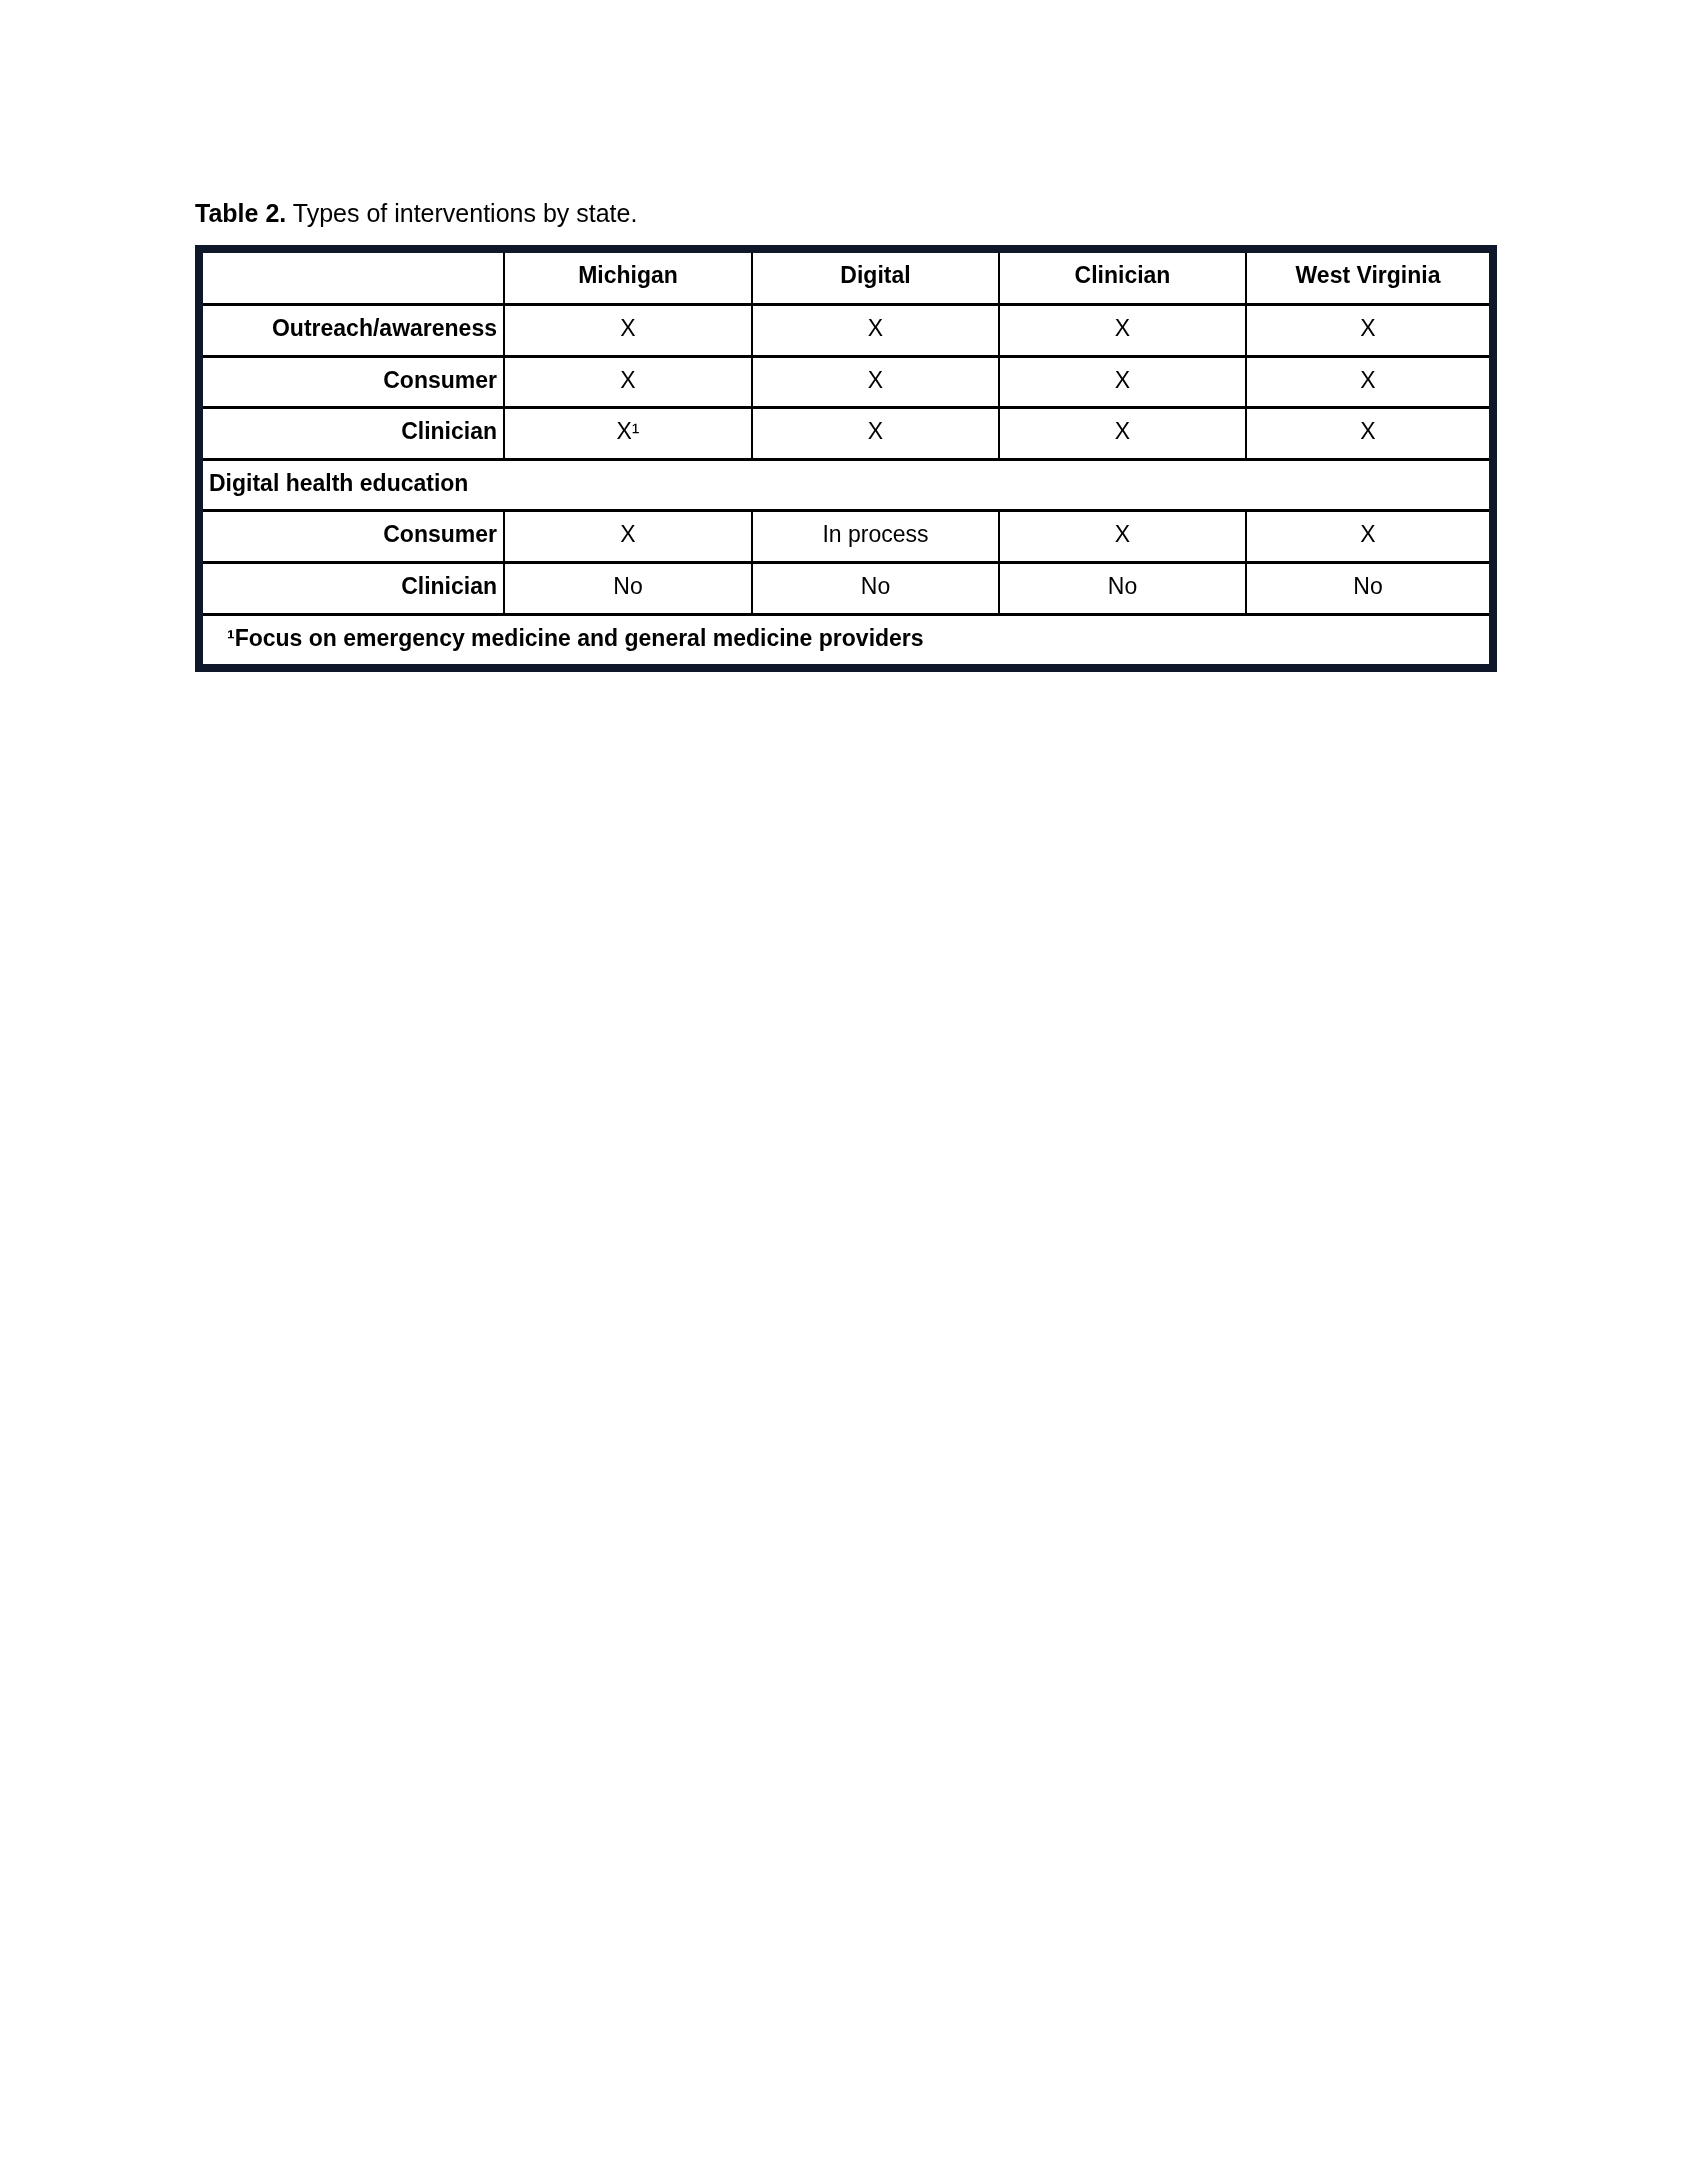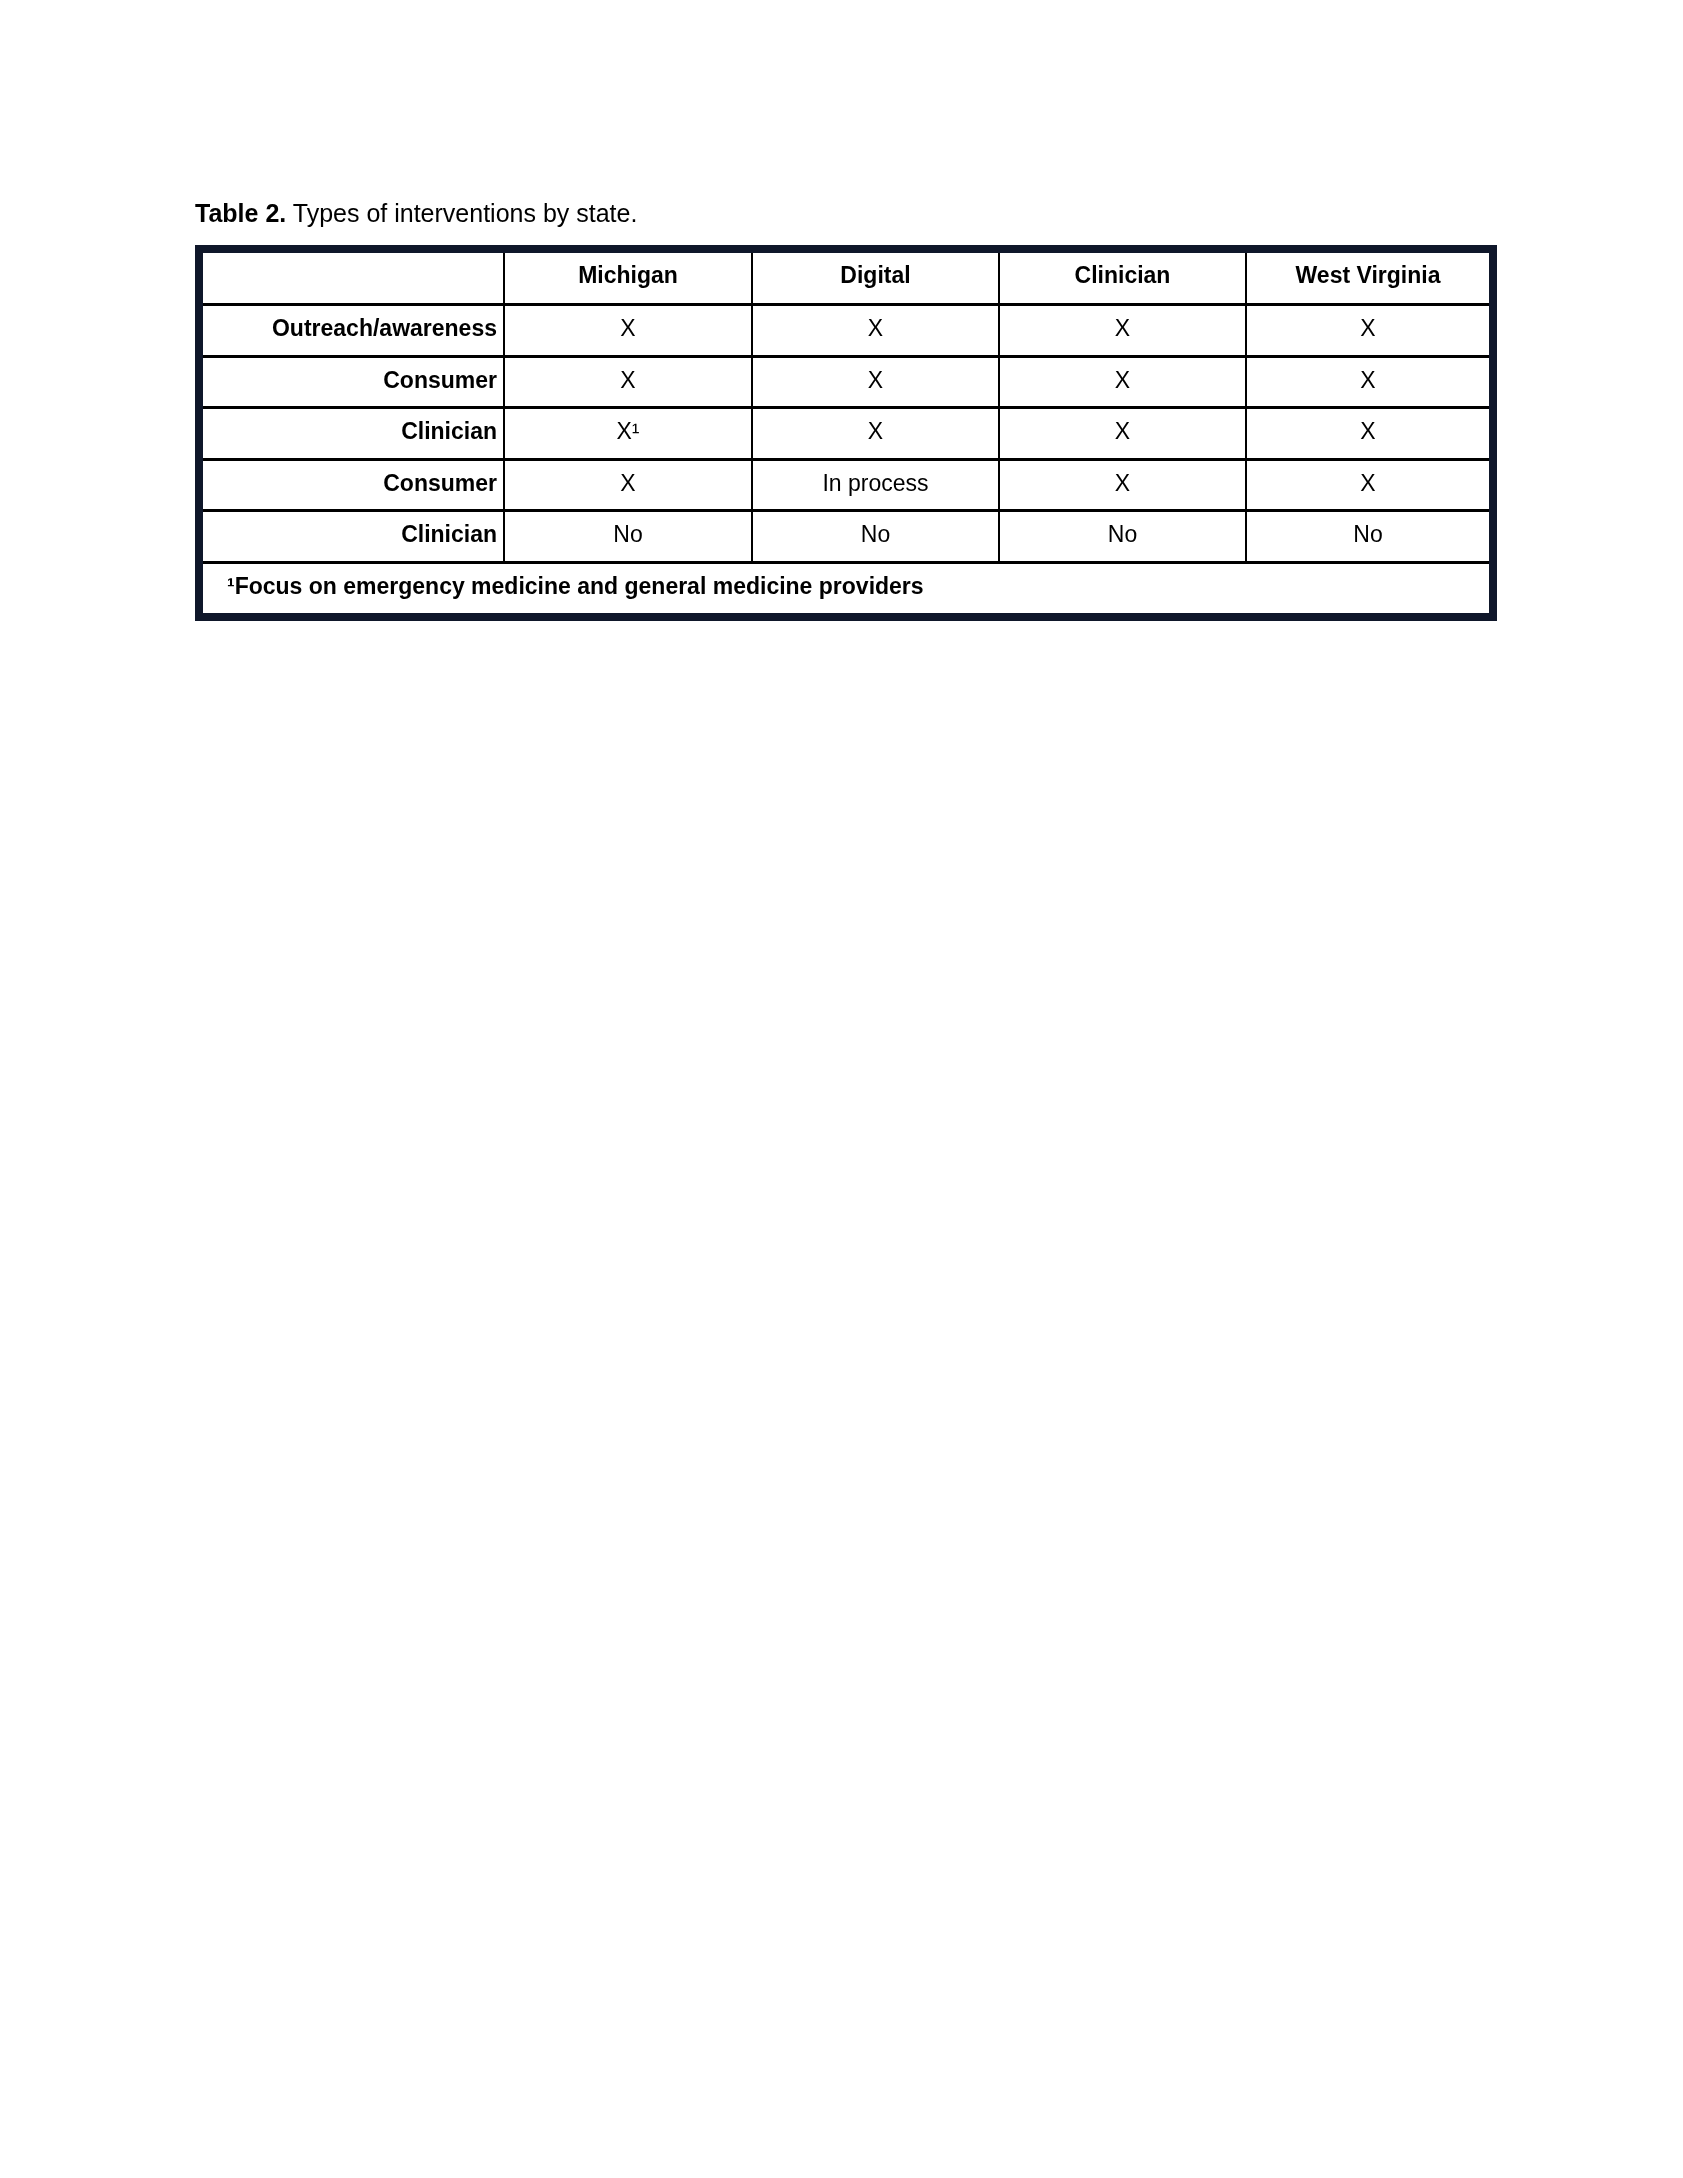--- a/index.html
+++ b/index.html
@@ -122,20 +122,23 @@
       </tr>
 
       <tr>
         <td class="rowlabel indent">Clinician</td>
         <td class="val">X¹</td>
         <td class="val">X</td>
         <td class="val">X</td>
         <td class="val">X</td>
       </tr>
 
+      <tr>
+        <td class="section" colspan="5">Digital health education</td>
+      </tr>
 
       <tr>
         <td class="rowlabel indent">Consumer</td>
         <td class="val">X</td>
         <td class="val">In process</td>
         <td class="val">X</td>
         <td class="val">X</td>
       </tr>
 
       <tr>

